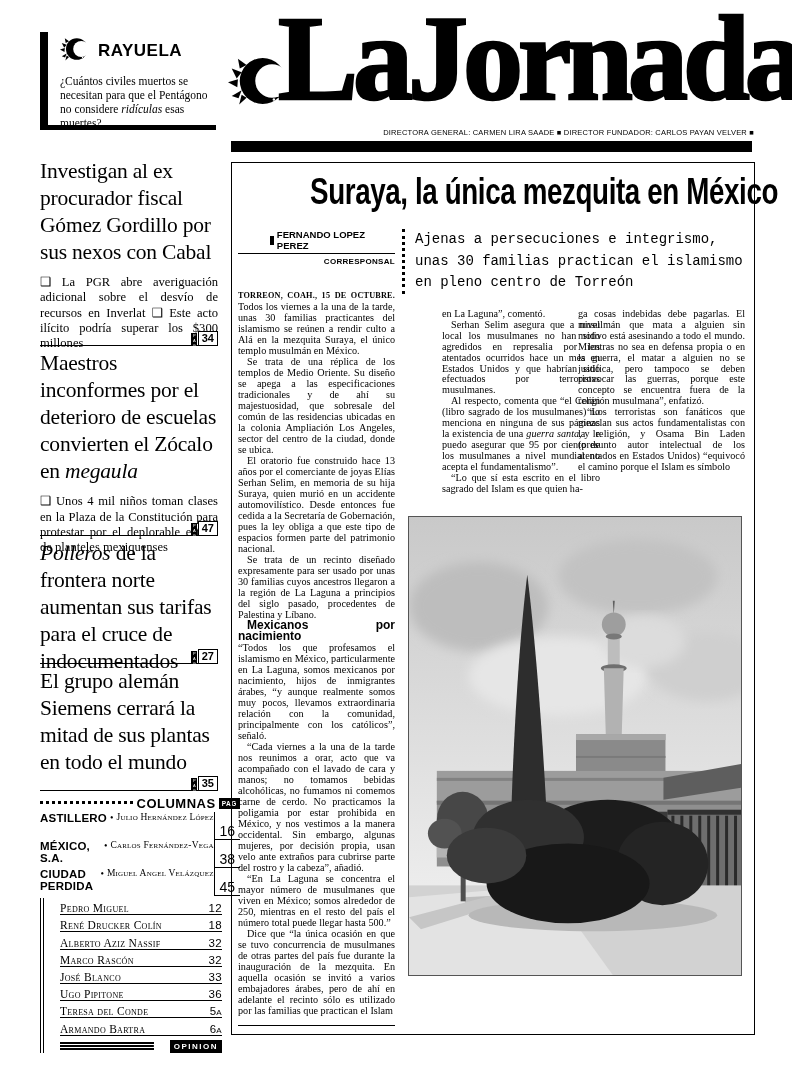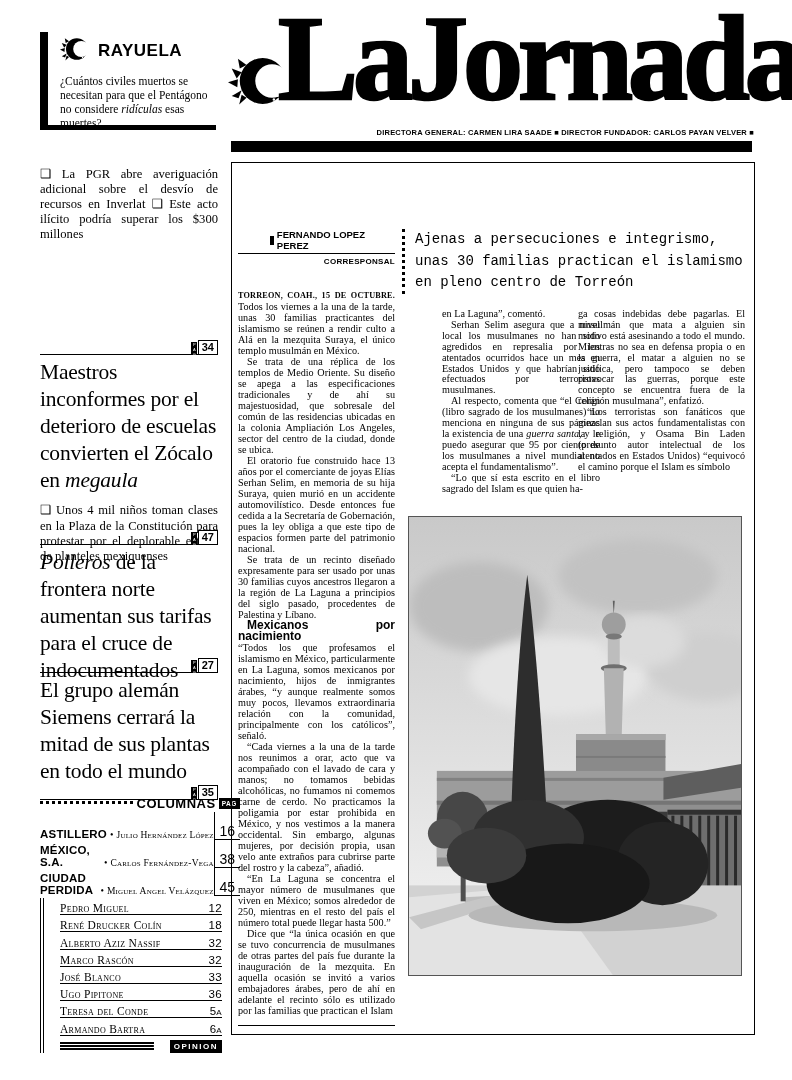--- a/index.html
+++ b/index.html
@@ -17,21 +17,21 @@
   
   .dateline{position:absolute;left:10px;top:137px;width:208px;text-align:right;
             font-family:"Liberation Sans",sans-serif;font-weight:bold;font-size:8px;line-height:1.45;letter-spacing:.2px;}
 
   
   .masthead{position:absolute;left:228px;top:20px;width:560px;height:110px;}
   .mast-logo{position:absolute;left:0;top:30px;}
   .mast-title{position:absolute;left:50px;top:-26px;font-family:"Liberation Serif",serif;font-weight:bold;
               font-size:120px;line-height:130px;letter-spacing:-5px;-webkit-text-stroke:2.5px #000;white-space:nowrap;}
   .credits{position:absolute;right:38px;top:128px;font-family:"Liberation Sans",sans-serif;
-           font-weight:bold;font-size:7.5px;letter-spacing:.2px;}
+           font-weight:normal;font-size:7.5px;letter-spacing:.2px;}
   .mast-bar{position:absolute;left:231px;top:141px;width:521px;height:11px;background:#000;}
 
   
   .sidebar{position:absolute;left:40px;top:158px;width:178px;}
   .story{position:relative;}
   .s0{height:192px}.s1{height:190px}.s2{height:128px}.s3{height:127px}
   .shl{font-size:21.5px;line-height:1.26;letter-spacing:-.2px;}
   .ssum{font-size:12.6px;line-height:1.2;text-align:justify;margin-top:9px;}
   .srule{position:absolute;left:0;right:0;bottom:4px;border-bottom:1.5px solid #000;height:16px;}
   .pchip{position:absolute;right:0;bottom:-1px;display:flex;align-items:flex-end;gap:1px;margin-top:12px;}
@@ -41,21 +41,21 @@
         font-weight:bold;font-size:11px;padding:0 3px;line-height:13px;}
 
   
   .columnas{position:absolute;left:40px;top:795px;width:182px;}
   .cols-grid{display:grid;grid-template-columns:1fr 26px;}
   .cols-head{grid-column:1/3;display:flex;align-items:center;height:17px;}
   .leader{flex:1;border-bottom:3px dotted #000;height:0;margin-bottom:2px;}
   .cols-title{font-family:"Liberation Sans",sans-serif;font-weight:bold;font-size:13px;letter-spacing:.5px;margin:0 3px 0 4px;}
   .pag-chip{background:#000;color:#fff;font-family:"Liberation Sans",sans-serif;font-weight:bold;font-size:6.5px;
             padding:2px 3px;letter-spacing:.5px;}
-  .ccell{display:flex;align-items:flex-end;height:28px;}
+  .ccell{display:flex;align-items:flex-start;height:28px;}
   .ctitle{font-family:"Liberation Sans",sans-serif;font-weight:bold;font-size:11.5px;letter-spacing:.2px;}
   .cdot{margin:0 3px;font-size:10px;}
   .cauthor{font-variant:small-caps;font-size:9.5px;letter-spacing:.2px;white-space:nowrap;}
   .cnum{border-left:1.3px solid #000;border-bottom:1.5px solid #000;display:flex;align-items:flex-end;
         justify-content:center;font-family:"Liberation Sans",sans-serif;font-size:14px;height:28px;box-sizing:border-box;}
 
   
   .columnists{position:absolute;left:40px;top:898px;width:182px;border-left:4px double #000;
               padding-left:16px;box-sizing:border-box;}
   .krow{display:flex;justify-content:space-between;align-items:flex-end;border-bottom:1.3px solid #000;
@@ -136,20 +136,21 @@
       </svg>
     </span>
     <span class="mast-title">LaJornada</span>
   </div>
   <div class="credits">DIRECTORA GENERAL: CARMEN LIRA SAADE ■ DIRECTOR FUNDADOR: CARLOS PAYAN VELVER ■</div>
   <div class="mast-bar"></div>
 
   <div class="sidebar">
 
     <div class="story s0">
+      <div class="shl"><span>Investigan al ex procurador fiscal Gómez Gordillo por sus nexos con Cabal</span><span class="ital"></span><span></span></div>
       <div class="ssum">❑ La PGR abre averiguación adicional sobre el desvío de recursos en Inverlat ❑ Este acto ilícito podría superar los $300 millones</div>
       <div class="srule">
         <span class="pchip">
             <span class="pmini">PAG</span>
             <span class="pnum">34</span>
           </span>
       </div>
     </div>
 
     <div class="story s1">
@@ -245,20 +246,21 @@
         <span>Armando Bartra</span>
         <span class="knum">6a</span>
       </div>
     <div class="opinion">
       <span class="triple"></span>
       <span class="opinion-chip">OPINION</span>
     </div>
   </div>
 
   <div class="main">
+    <div class="headline"><span>Suraya, la única mezquita en México</span></div>
 
     <div class="byline">
       <div class="byname">
           <span class="bymark"></span>
           <span>FERNANDO LOPEZ PEREZ</span>
         </div>
       <div class="byrole">CORRESPONSAL</div>
     </div>
 
     <div class="deck-wrap">

